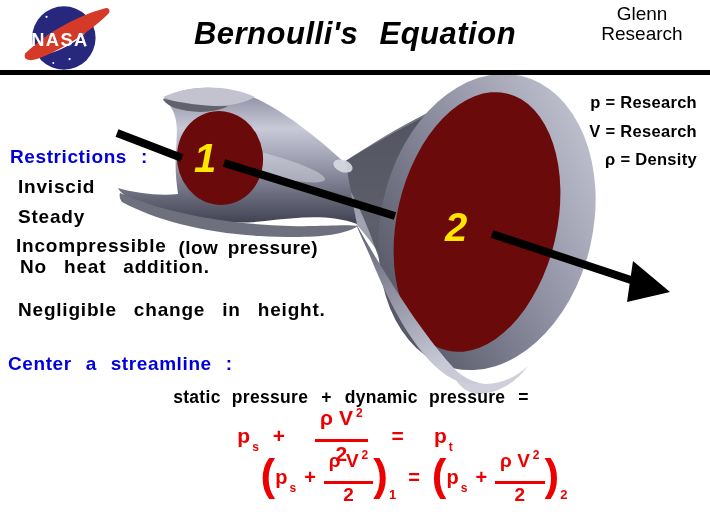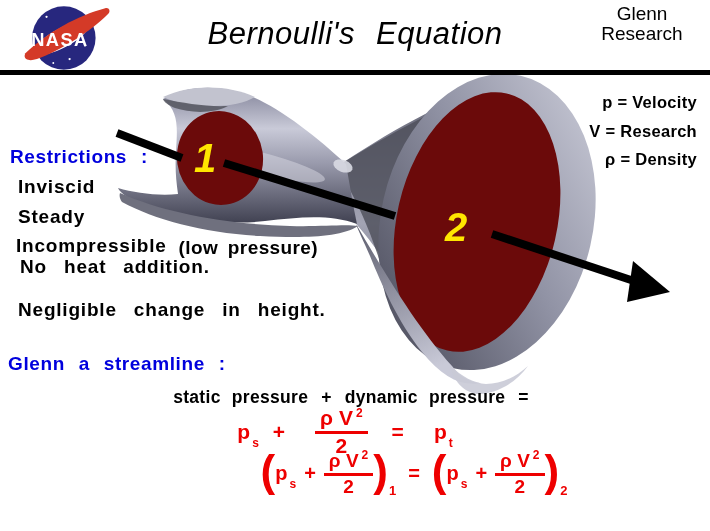--- a/index.html
+++ b/index.html
@@ -5,21 +5,21 @@
   html,body{margin:0;padding:0}
   body{
     width:710px;height:531px;position:relative;overflow:hidden;
     background:#fff;font-family:"Liberation Sans",sans-serif;color:#000;
   }
 
   
   .logo{position:absolute;left:10px;top:2px;width:100px;height:70px}
   .page-title{
     position:absolute;left:0;right:0;top:16px;text-align:center;
-    font-size:31px;font-weight:normal;font-style:italic;word-spacing:12px;letter-spacing:.5px;
+    font-size:31px;font-weight:bold;font-style:italic;word-spacing:12px;letter-spacing:.5px;
   }
   .org{
     position:absolute;right:6px;top:4px;width:124px;text-align:center;
     font-size:19px;font-weight:normal;line-height:19.5px;
   }
   .rule{position:absolute;left:0;top:70px;width:710px;height:5px;background:#000}
 
   
   .legend{
     position:absolute;right:13px;top:88px;text-align:right;
@@ -41,21 +41,21 @@
   
   .eq{
     position:absolute;left:0;right:0;display:flex;justify-content:center;align-items:center;
     color:var(--equation_red,#ee0000);font-weight:bold;white-space:nowrap;
   }
   .eq1{top:407px;font-size:21px;transform:translateX(-10px)}
   .eq2{top:451px;font-size:20px;transform:translateX(59px)}
   .sub{font-size:12px;position:relative;top:8px;margin-left:2px}
   .sup{font-size:12px;position:relative;top:-8px;margin-left:3px}
   .frac{display:inline-flex;flex-direction:column;align-items:center}
-  .frac .num{display:inline-block;padding:0 5px 2px;border-bottom:3px solid var(--equation_red,#ee0000);line-height:1.05}
+  .frac .num{display:inline-block;padding:0 5px 10px;border-bottom:3px solid var(--equation_red,#ee0000);line-height:1.05}
   .frac .den{margin-top:1px;line-height:1}
   .eq1 .plus1{margin-left:14px}
   .eq1 .frac{margin-left:30px}
   .eq1 .equals1{margin-left:24px}
   .eq1 .pt{margin-left:30px}
   .eq2 .frac{font-size:19px}
   .eq2 .op{margin:0 8px}
   .eq2 .equals2{margin:0 12px}
   .paren{font-size:44px;font-weight:bold;line-height:.85;position:relative;top:-3px}
   .station-sub{font-size:13px;position:relative;top:17px;margin-left:1px}
@@ -187,35 +187,35 @@
 <div class="page-title">Bernoulli's Equation</div>
 
 <div class="org">
   <div>Glenn</div>
   <div>Research</div>
 </div>
 
 <div class="rule"></div>
 
 <div class="legend">
-  <div>p = Velocity</div>
+  <div>p = Research</div>
   <div>V = Research</div>
   <div>ρ = Density</div>
 </div>
 
 <div class="blue-head" style="left:10px;top:146px">Restrictions :</div>
 <div class="r-item" style="left:18px;top:176px">Inviscid</div>
 <div class="r-item" style="left:18px;top:206px">Steady</div>
 <div class="r-item" style="left:16px;top:235px">
   <span>Incompressible</span><span class="r-note">(low pressure)</span>
 </div>
 <div class="r-item" style="left:20px;top:256px">No heat addition.</div>
 <div class="r-item" style="left:18px;top:299px">Negligible change in height.</div>
 
-<div class="blue-head" style="left:8px;top:353px">Glenn a streamline :</div>
+<div class="blue-head" style="left:8px;top:353px">Center a streamline :</div>
 
 <div class="word-eq">
   <span>static pressure</span>
   <span>+</span>
   <span>dynamic pressure</span>
   <span>=</span>
 </div>
 
 <div class="eq eq1">
   <span class="pgroup"><span>p</span><span class="sub">s</span></span>

